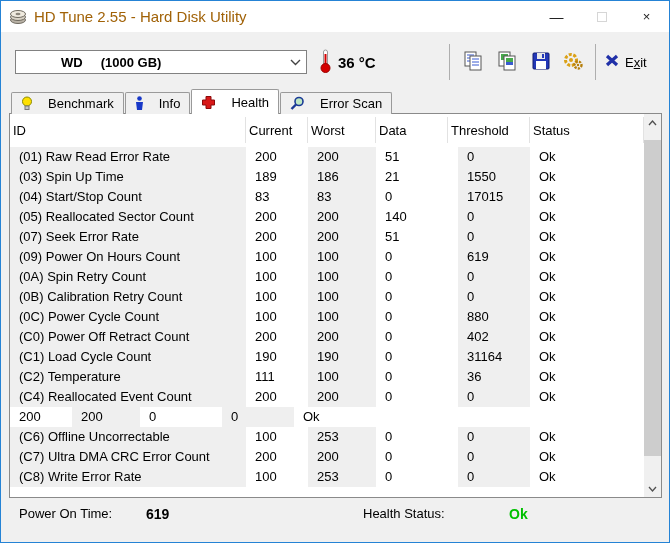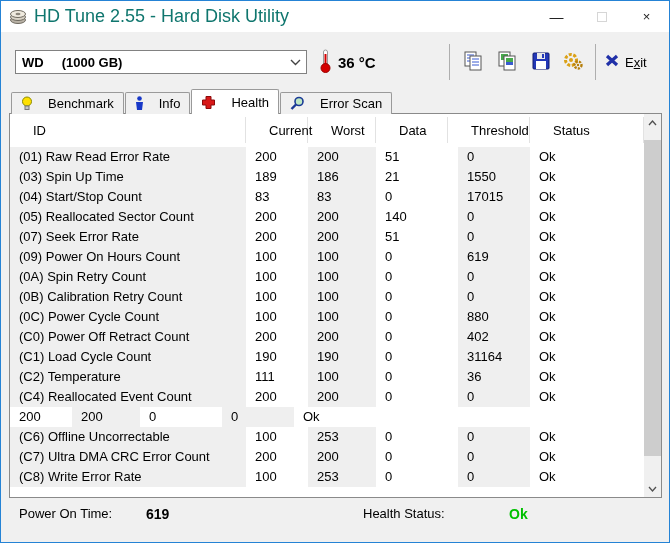--- a/index.html
+++ b/index.html
@@ -4,30 +4,30 @@
 <style>
   * { box-sizing: border-box; margin: 0; padding: 0; }
   html,body { width:670px; height:543px; }
   body { font-family:"Liberation Sans", sans-serif; font-size:13px; color:#000; background:#fff; }
 
   #window { position:relative; width:670px; height:543px; border:1px solid #2583d5; background:#f0f0f0; overflow:hidden; }
 
   
   .titlebar { position:absolute; left:0; top:0; width:668px; height:31px; background:#ffffff; display:flex; align-items:center; }
   .titlebar .appicon { margin:0 7px 0 8px; width:18px; height:16px; display:flex; align-items:center; }
-  .titlebar .title { font-size:18px; color:#0f766e; }
+  .titlebar .title { font-size:15px; color:#a16207; }
   .win-controls { position:absolute; right:0; top:0; height:31px; display:flex; }
   .win-btn { width:45px; height:31px; display:flex; align-items:center; justify-content:center; font-size:13px; color:#222; cursor:default; }
   .win-btn.max .box { width:10px; height:10px; border:1px solid #d6d6d6; }
   .win-btn.min { font-size:14px; }
 
   
   .toolbar { position:absolute; left:0; top:31px; width:668px; height:58px; background:#f0f0f0; }
   .combo { position:absolute; left:14px; top:18px; width:292px; height:24px; background:#fff; border:1px solid #818181; display:flex; align-items:center; }
-  .combo .val { padding-left:6px; white-space:pre; font-weight:700; flex:1; }
+  .combo .val { padding-left:6px; white-space:pre; font-weight:700; flex:1;margin-left:39px; }
   .combo .chev { width:22px; display:flex; justify-content:center; align-items:center; }
   .temp { position:absolute; left:318px; top:15px; height:30px; display:flex; align-items:center; gap:6px; }
   .temp .tval { font-weight:700; font-size:15px; }
   .tsep { position:absolute; top:12px; width:1px; height:36px; background:#aeaeae; }
   .sep1 { left:448px; } .sep2 { left:594px; }
   .toolbtn { position:absolute; top:16px; width:30px; height:28px; display:flex; align-items:center; justify-content:center; }
   .tb-copy { left:457px; } .tb-copyimg { left:491px; } .tb-save { left:525px; } .tb-opts { left:557px; }
   .exitbtn { position:absolute; left:604px; top:18px; height:24px; display:flex; align-items:center; gap:6px; }
   .exitbtn .xlabel { font-size:13px;text-align:right; }
   .accel { text-decoration:underline; }
@@ -35,21 +35,21 @@
   
   .tabbar { position:absolute; left:10px; top:89px; height:24px; display:flex; align-items:flex-end; z-index:5; }
   .tab { height:22px; display:flex; align-items:center; gap:15px; padding:0 9px; background:#f0f0f0; border:1px solid #9a9a9a; border-bottom:none; border-radius:2px 2px 0 0; margin-right:1px; font-size:13px; }
   .tab.active { height:25px; background:#fff; position:relative; z-index:6; }
   .tabicon { display:flex; align-items:center; }
 
   
   .panel { position:absolute; left:8px; top:112px; width:653px; height:385px; background:#fff; border:1px solid #8a8a8a; z-index:4; }
   .listwrap { position:absolute; left:0; top:0; right:17px; bottom:0; overflow:hidden; }
   .lheader { display:flex; height:33px; background:#fff; }
-  .hcell { display:flex; align-items:center; padding-left:23px; border-right:1px solid #e2e2e2; font-size:13px; height:26px; margin-top:3px; }
+  .hcell { display:flex; align-items:center; padding-left:3px; border-right:1px solid #e2e2e2; font-size:13px; height:26px; margin-top:3px; }
   .trow { display:flex; height:20px; }
   .cell { padding-left:9px; font-size:13px; line-height:20px; white-space:nowrap; overflow:hidden; }
   .c0 { width:236px; } .c1 { width:62px; } .c2 { width:68px; } .c3 { width:82px; } .c4 { width:72px; } .c5 { flex:1; }
   .trow .c0, .trow .c2, .trow .c4 { background:#efefef; }
 
   
   .vscroll { position:absolute; right:0; top:0; bottom:0; width:17px; background:#f0f0f0; }
   .sarrow { position:absolute; left:0; width:17px; height:17px; display:flex; align-items:center; justify-content:center; }
   .sarrow.up { top:0; } .sarrow.down { bottom:0; }
   .sthumb { position:absolute; left:0; top:26px; width:17px; height:316px; background:#cdcdcd; }

